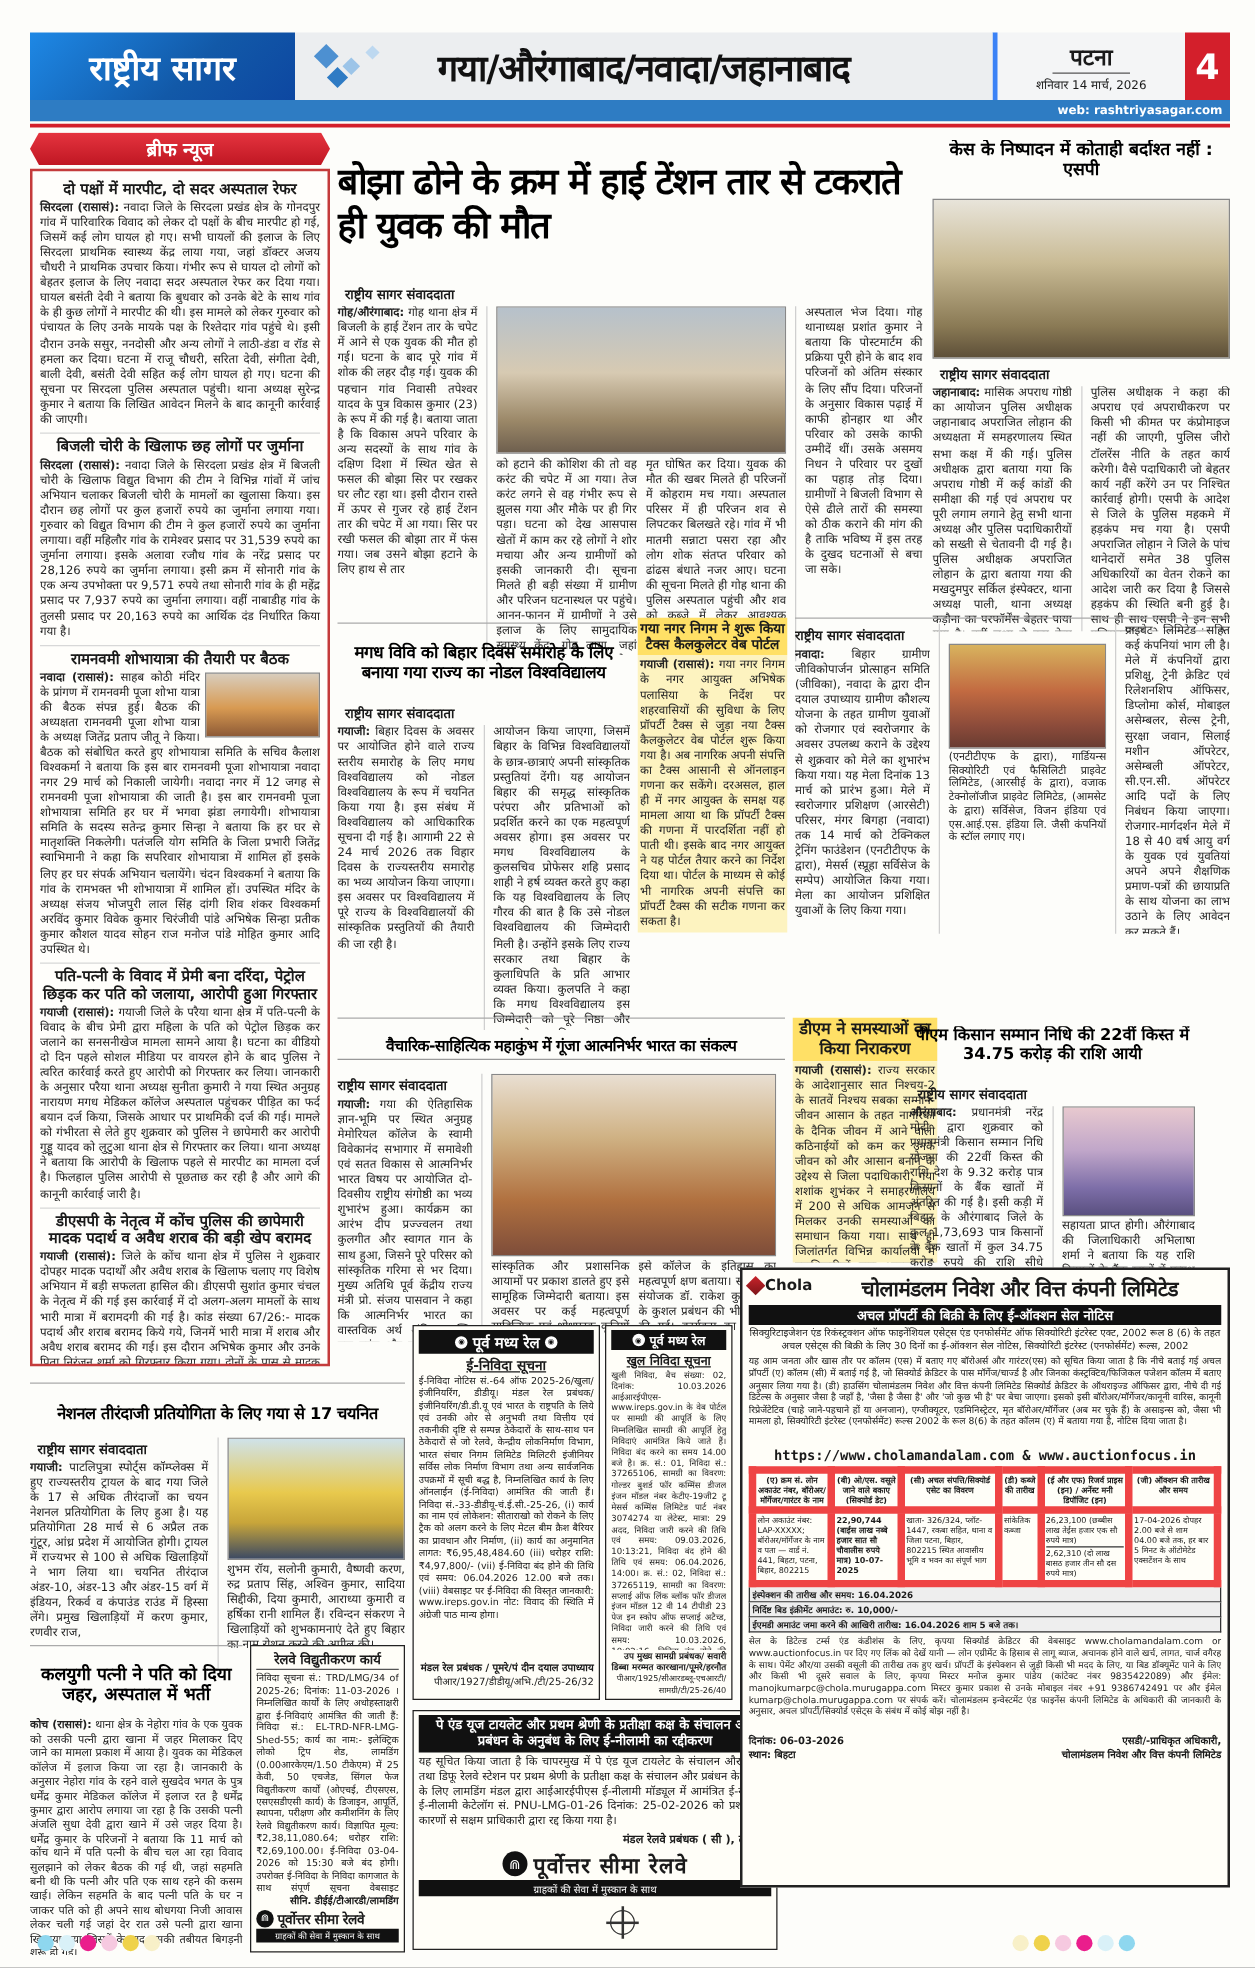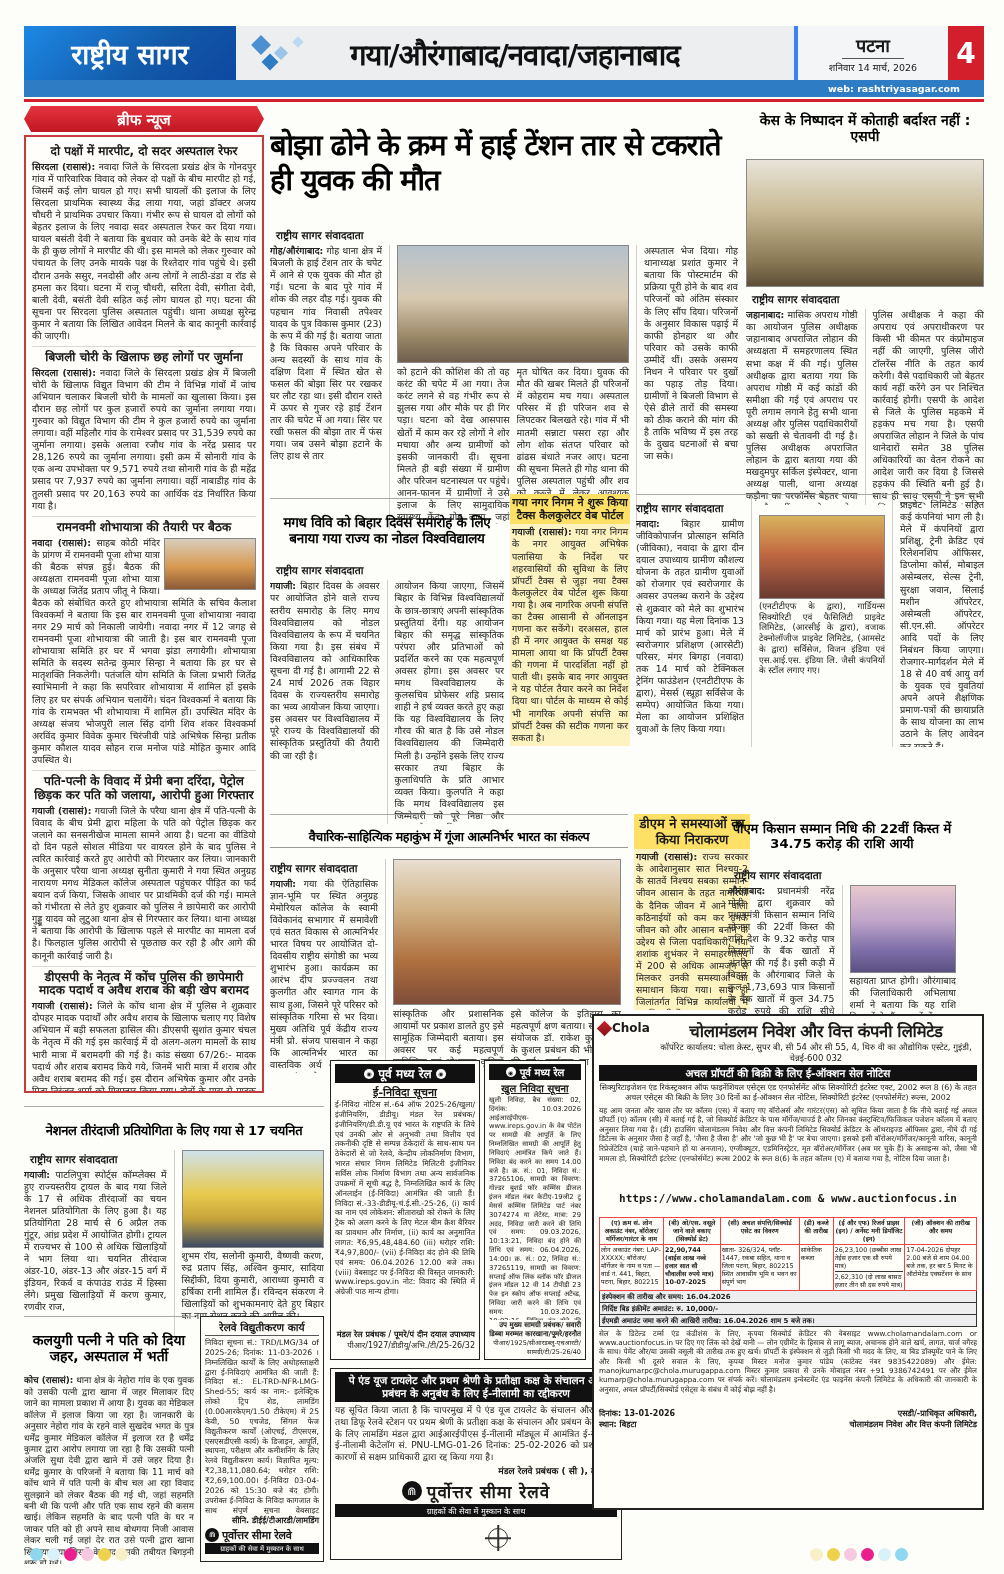--- a/index.html
+++ b/index.html
@@ -21,21 +21,21 @@
   .diam{position:absolute;left:14px;top:8px;width:120px;height:38px;}
   .diam i{position:absolute;background:#7fb3e3;transform:rotate(45deg);display:block;}
   .diam i.d1{width:14px;height:14px;left:4px;top:4px;background:#4d90d1;}
   .diam i.d2{width:10px;height:10px;left:26px;top:14px;background:#9cc4e8;}
   .diam i.d3{width:8px;height:8px;left:44px;top:4px;background:#bdd8f0;}
   .diam i.d4{width:12px;height:12px;left:14px;top:22px;background:#2f7bc4;}
   .city-box{width:150px;background:#f4f5f6;border-left:4px solid #3b82f6;display:flex;flex-direction:column;align-items:center;justify-content:center;}
   .city-box .cn{font-size:18px;font-weight:700;border-bottom:1px solid #555;padding:0 14px 1px;}
   .city-box .dt{font-size:9.5px;padding-top:2px;}
   .page-num{width:36px;background:#d31f2b;color:#fff;display:flex;align-items:center;justify-content:center;font-size:28px;font-weight:700;}
-  .web-strip{top:80px;left:24px;width:960px;height:17px;background:#2e7cc3;color:#fff;font-size:9.5px;font-weight:700;display:flex;align-items:center;justify-content:flex-end;padding-right:24px;box-sizing:border-box;}
+  .web-strip{top:80px;left:24px;width:960px;height:17px;background:#2e7cc3;color:#fff;font-size:9.5px;font-weight:700;display:flex;align-items:center;justify-content:flex-end;padding-right:6px;box-sizing:border-box;}
   .red-rule{top:99px;left:24px;width:960px;height:3px;background:#d31f2b;}
   
   .briefs{top:106px;left:24px;width:240px;height:996px;}
   .ribbon{height:26px;background:linear-gradient(180deg,#e5343f,#c01723);color:#fff;font-size:15px;font-weight:700;display:flex;align-items:center;justify-content:center;clip-path:polygon(3% 0,97% 0,100% 50%,97% 100%,3% 100%,0 50%);}
   .briefs-box{border:2px solid #c43b3b;margin-top:3px;padding:4px 6px;height:958px;overflow:hidden;box-sizing:border-box;background:#fffefb;}
   .brief h3{margin:4px 0 2px;font-size:12px;line-height:1.15;text-align:center;border-top:1px solid #d8d8d8;padding-top:4px;}
   .brief:first-child h3{border-top:0;padding-top:0;}
   .ph{border:1px solid #888;box-sizing:border-box;}
   .ph-ram{float:right;width:92px;height:52px;margin:1px 0 2px 4px;background:linear-gradient(180deg,#d8cdbd 0%,#d89a52 55%,#8d5a36 100%);}
   
@@ -97,23 +97,23 @@
   .chola{top:1014px;left:592px;width:392px;height:496px;border:2px solid #222;background:#fffef8;box-sizing:border-box;padding:3px 5px;overflow:hidden;}
   .chola-head{display:flex;align-items:flex-start;gap:5px;}
   .chola-logo{flex:none;display:flex;align-items:center;gap:2px;font-weight:700;font-size:12px;padding-top:2px;}
   .chola-logo .dia{width:11px;height:11px;background:linear-gradient(135deg,#c9242b,#7d1418);transform:rotate(45deg);display:block;}
   .chola-title{flex:1;text-align:center;}
   .chola-title .t{font-size:16.5px;font-weight:700;letter-spacing:-0.4px;}
   .chola-title .a{font-size:8.5px;line-height:1.25;}
   .chola .bar{background:#111;color:#fff;font-weight:700;font-size:10.5px;text-align:center;padding:1px 0;margin:2px 0;}
   .chola .intro{font-size:7.8px;line-height:1.3;text-align:center;}
   .chola .bodytxt{font-size:7.4px;line-height:1.3;text-align:justify;margin-top:2px;}
-  .chola .link{font-size:11px;font-weight:700;text-align:center;font-family:"DejaVu Sans Mono","Liberation Mono",monospace;margin:12px 0;}
+  .chola .link{font-size:11px;font-weight:700;text-align:center;font-family:"DejaVu Sans Mono","Liberation Mono",monospace;margin:0 0;}
   table.ctab{width:100%;border-collapse:collapse;margin-top:2px;}
-  table.ctab th,table.ctab td{border:1px solid #ef4444;font-size:6.4px;line-height:1.25;padding:1px;vertical-align:top;}
+  table.ctab th,table.ctab td{border:6px solid #ef4444;font-size:6.4px;line-height:1.25;padding:1px;vertical-align:top;}
   table.ctab th{font-weight:700;}
   .frow{border:1px solid #333;border-top:0;font-size:7px;font-weight:700;background:#eee;padding:1px 2px;text-align:left;}
   .chola .contact{font-size:7.2px;line-height:1.3;text-align:justify;margin-top:2px;}
   .chola .csign{text-align:right;font-size:8px;font-weight:700;margin-top:2px;}
   .chola .cdate{font-size:8px;font-weight:700;}
   
   .cap{font-size:8.6px;line-height:1.25;text-align:justify;padding-top:2px;}
   
   .dots{display:flex;gap:4px;}
   .dot{width:13px;height:13px;border-radius:50%;}
@@ -358,21 +358,20 @@
   </aside>
 
   <aside class="abs chola">
     <div class="chola-head">
       <div class="chola-logo">
           <span class="dia"></span>
           <span>Chola</span>
         </div>
       <div class="chola-title">
         <div class="t">चोलामंडलम निवेश और वित्त कंपनी लिमिटेड</div>
-        <div class="a">कॉर्पोरेट कार्यालय: चोला क्रेस्ट, सुपर बी, सी 54 और सी 55, 4, थिरु वी का औद्योगिक एस्टेट, गुइंडी, चेन्नई-600 032</div>
       </div>
     </div>
     <div class="bar">अचल प्रॉपर्टी की बिक्री के लिए ई-ऑक्शन सेल नोटिस</div>
     <p class="intro">सिक्युरिटाइजेशन एंड रिकंस्ट्रक्शन ऑफ फाइनेंशियल एसेट्स एंड एनफोर्समेंट ऑफ सिक्योरिटी इंटरेस्ट एक्ट, 2002 रूल 8 (6) के तहत अचल एसेट्स की बिक्री के लिए 30 दिनों का ई-ऑक्शन सेल नोटिस, सिक्योरिटी इंटरेस्ट (एनफोर्समेंट) रूल्स, 2002</p>
     <p class="bodytxt" style="height:74px;overflow:hidden;">यह आम जनता और खास तौर पर कॉलम (एस) में बताए गए बॉरोअर्स और गारंटर(एस) को सूचित किया जाता है कि नीचे बताई गई अचल प्रॉपर्टी (ए) कॉलम (सी) में बताई गई है, जो सिक्योर्ड क्रेडिटर के पास मॉर्गेज/चार्ज्ड है और जिनका कंस्ट्रक्टिव/फिजिकल पजेशन कॉलम में बताए अनुसार लिया गया है। (डी) हाउसिंग चोलामंडलम निवेश और वित्त कंपनी लिमिटेड सिक्योर्ड क्रेडिटर के ऑथराइज्ड ऑफिसर द्वारा, नीचे दी गई डिटेल्स के अनुसार जैसा है जहाँ है, 'जैसा है जैसा है' और 'जो कुछ भी है' पर बेचा जाएगा। इसको इसी बॉरोअर/मॉर्गेजर/कानूनी वारिस, कानूनी रिप्रेजेंटेटिव (चाहे जाने-पहचाने हों या अनजान), एग्जीक्यूटर, एडमिनिस्ट्रेटर, मृत बॉरोअर/मॉर्गेजर (अब मर चुके हैं) के असाइन्स को, जैसा भी मामला हो, सिक्योरिटी इंटरेस्ट (एनफोर्समेंट) रूल्स 2002 के रूल 8(6) के तहत कॉलम (ए) में बताया गया है, नोटिस दिया जाता है।</p>
     <p class="link">https://www.cholamandalam.com &amp; www.auctionfocus.in</p>
     <table class="ctab">
       <tbody>
           <tr>
         <th style="width:17%;">(ए) क्रम सं. लोन अकाउंट नंबर, बॉरोअर/मॉर्गेजर/गारंटर के नाम</th>
@@ -391,21 +390,21 @@
         <td>17-04-2026 दोपहर 2.00 बजे से शाम 04.00 बजे तक, हर बार 5 मिनट के ऑटोमेटेड एक्सटेंशन के साथ</td>
       </tr>
     </tbody>
       </table>
     <div class="frow">इंस्पेक्शन की तारीख और समय: 16.04.2026</div>
     <div class="frow">निर्दिष्ट बिड इंक्रीमेंट अमाउंट: रु. 10,000/-</div>
     <div class="frow">ईएमडी अमाउंट जमा करने की आखिरी तारीख: 16.04.2026 शाम 5 बजे तक।</div>
     <p class="contact" style="height:74px;overflow:hidden;">सेल के डिटेल्ड टर्म्स एंड कंडीशंस के लिए, कृपया सिक्योर्ड क्रेडिटर की वेबसाइट www.cholamandalam.com or www.auctionfocus.in पर दिए गए लिंक को देखें यानी — लोन एग्रीमेंट के हिसाब से लागू ब्याज, अचानक होने वाले खर्च, लागत, चार्ज वगैरह के साथ। पेमेंट और/या उसकी वसूली की तारीख तक हुए खर्च। प्रॉपर्टी के इंस्पेक्शन से जुड़ी किसी भी मदद के लिए, या बिड डॉक्यूमेंट पाने के लिए और किसी भी दूसरे सवाल के लिए, कृपया मिस्टर मनोज कुमार पांडेय (कांटेक्ट नंबर 9835422089) और ईमेल: manojkumarpc@chola.murugappa.com मिस्टर कुमार प्रकाश से उनके मोबाइल नंबर +91 9386742491 पर और ईमेल kumarp@chola.murugappa.com पर संपर्क करें। चोलामंडलम इन्वेस्टमेंट एंड फाइनेंस कंपनी लिमिटेड के अधिकारी की जानकारी के अनुसार, अचल प्रॉपर्टी/सिक्योर्ड एसेट्स के संबंध में कोई बोझ नहीं है।</p>
     <div style="display:flex;justify-content:space-between;align-items:flex-end;margin-top:2px;">
       <div>
-        <p class="cdate">दिनांक: 13-01-2026</p>
+        <p class="cdate">दिनांक: 06-03-2026</p>
         <p class="cdate">स्थान: बिहटा</p>
       </div>
       <div class="csign">
         <p>एसडी/-प्राधिकृत अधिकारी,</p>
         <p>चोलामंडलम निवेश और वित्त कंपनी लिमिटेड</p>
       </div>
     </div>
   </aside>
 
   <div class="abs dots" style="left:30px;top:1548px;">

